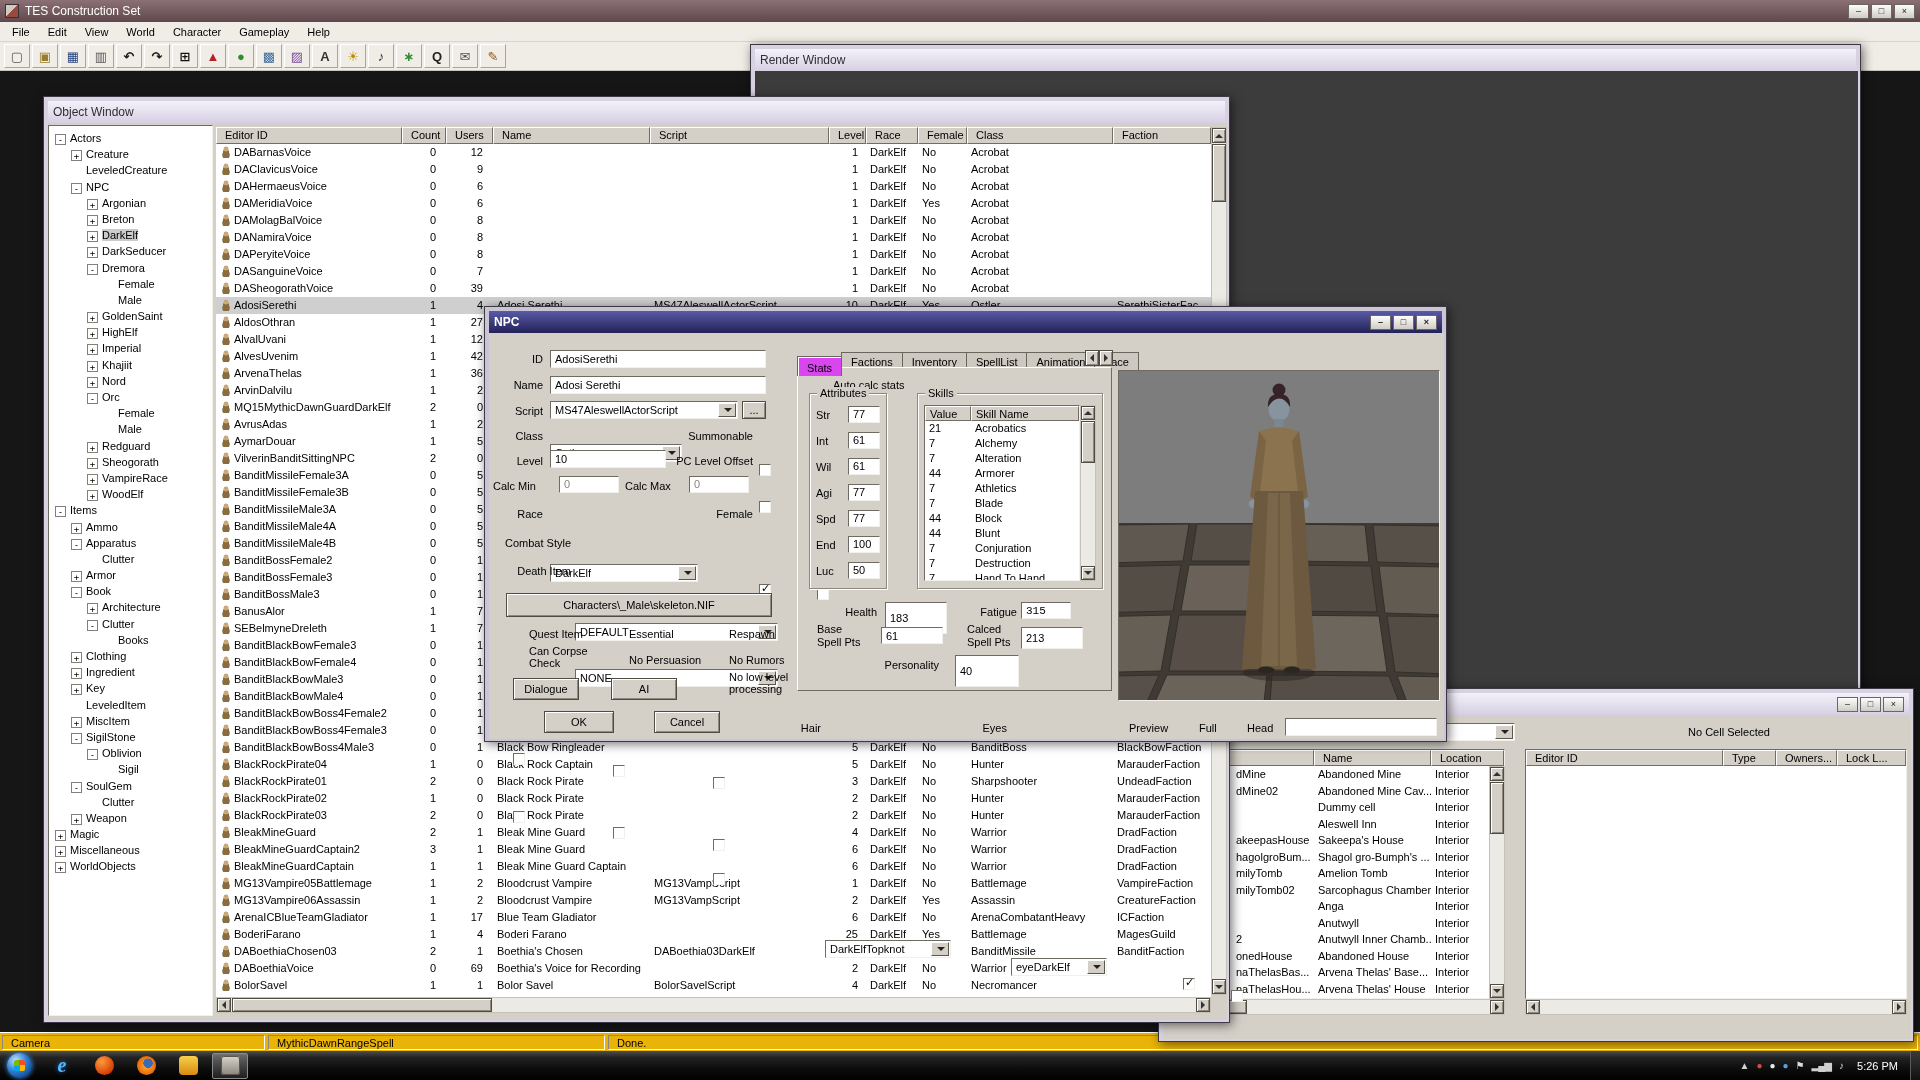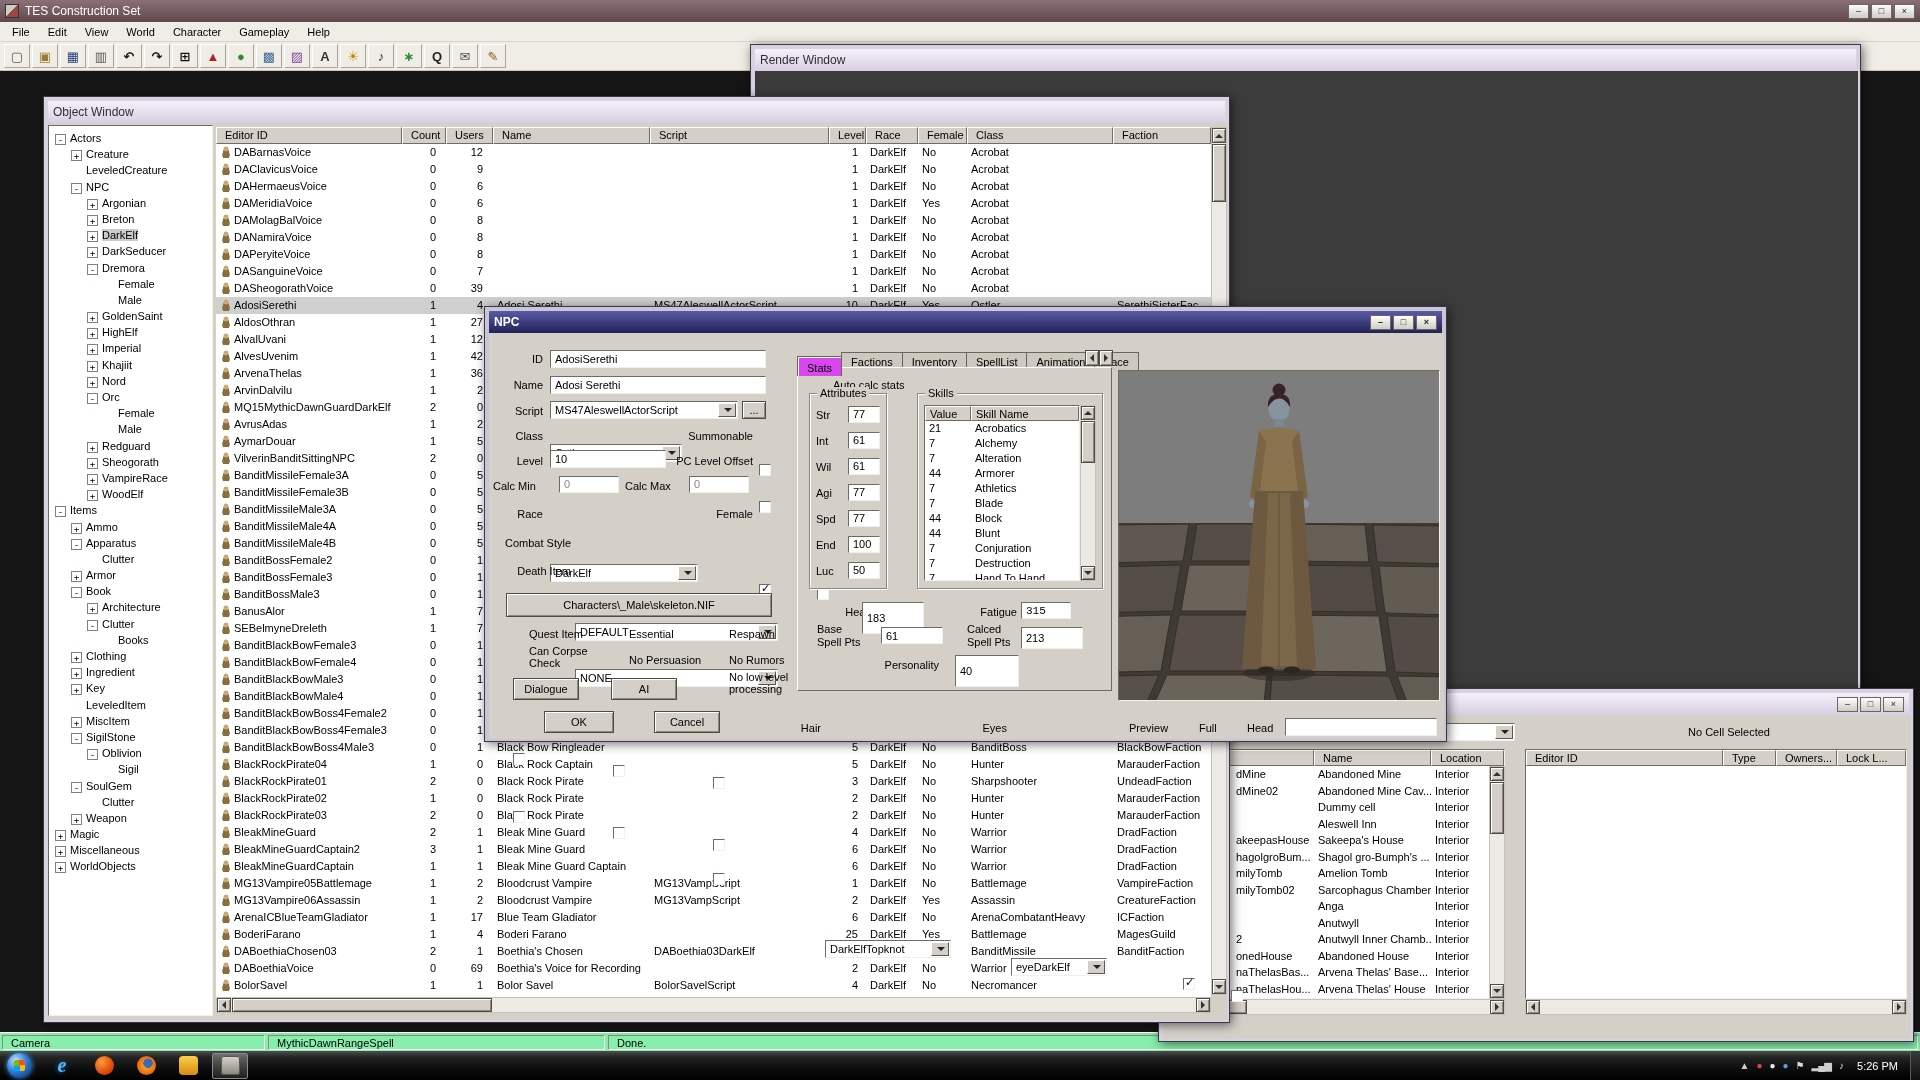--- a/index.html
+++ b/index.html
@@ -8,21 +8,21 @@
 
 #titlebar{position:absolute;left:0;top:0;width:1920px;height:22px;background:linear-gradient(#8b7176,#5f474c);display:flex;align-items:center;gap:6px;padding:0 5px;color:#fff;font-size:12px;z-index:2}
 #appicon{width:14px;height:14px;background:linear-gradient(135deg,#cfcbc3 50%,#984a40 50%);border:1px solid #333}
 #menubar{position:absolute;left:0;top:22px;width:1920px;height:20px;background:#f0ede7;border-bottom:1px solid #d8d4cb;display:flex;align-items:center;padding:0 3px;z-index:2}
 .mi{padding:3px 9px;cursor:default}
 #toolbar{position:absolute;left:0;top:42px;width:1920px;height:29px;background:#f0ede7;border-bottom:1px solid #c9c5bc;display:flex;align-items:center;padding:0 4px;gap:2px;z-index:2}
 .tbtn{width:26px;height:24px;background:#f0ede7;border:1px solid;border-color:#fff #a9a59c #a9a59c #fff;display:flex;align-items:center;justify-content:center}
 .tg{font-size:13px;line-height:1;font-weight:bold}
 #mdi{position:absolute;left:0;top:71px;width:1920px;height:961px;background:#161616;z-index:1}
 
-#statusbar{position:absolute;left:0;top:1032px;width:1920px;height:19px;background:#86efac;border-top:1px solid #fff;display:flex;gap:3px;padding:2px 2px 0;z-index:5}
+#statusbar{position:absolute;left:0;top:1032px;width:1920px;height:19px;background:#eab308;border-top:1px solid #fff;display:flex;gap:3px;padding:2px 2px 0;z-index:5}
 .sp{border:1px solid;border-color:#8d897f #fff #fff #8d897f;height:15px;padding:1px 8px;font-size:11px;line-height:12px;overflow:hidden;white-space:nowrap}
 
 .win{position:absolute;border:1px solid #3c3844;box-shadow:2px 2px 10px rgba(0,0,0,.55)}
 .win.inactivewin{background:#d7d1e1}
 .win.activewin{background:#c9c5d4}
 .tb{position:absolute;left:4px;top:4px;right:4px;height:22px;display:flex;align-items:center;gap:6px;padding:0 5px;font-size:12px}
 .tb.inactive{background:linear-gradient(#f4f1f9,#d6cfe3);color:#2e2e34}
 .tb.active{background:linear-gradient(#5a5aa6,#222258);color:#fff;font-weight:bold}
 .face{position:absolute;background:#d4d0c8}
 .wbtn{width:21px;height:15px;background:linear-gradient(#fdfdfd,#cfccc4);border:1px solid #6a6660;display:flex;align-items:center;justify-content:center;font-size:9px;color:#222;margin-left:2px}
@@ -1152,21 +1152,21 @@
         </div>
     </div>
     <div class="track" style="left:162px;top:11px;width:16px;height:176px">
       <div class="sbtn up" style="left:0;top:0;width:14px;height:14px"></div>
       <div class="thumb" style="left:0;top:15px;width:14px;height:42px"></div>
       <div class="sbtn down" style="left:0;bottom:0;width:14px;height:14px"></div>
     </div>
   </div>
 
   <div class="lbl rlbl" style="left:352px;top:299px;width:40px">Health</div>
-  <input class="fld abs" style="left: 377px; top: 295px; width: 62px; height: 32px;" value="183">
+  <input class="fld abs" style="left: 400px; top: 295px; width: 62px; height: 32px;" value="183">
   <div class="lbl rlbl" style="left:486px;top:299px;width:46px">Fatigue</div>
   <input class="fld abs" style="left: 536px; top: 295px; width: 50px; height: 17px; font-family: Liberation Mono, monospace;" value="315">
   <div class="lbl" style="left:332px;top:316px"><span>Base</span><br><span>Spell Pts</span></div>
   <input class="fld abs" style="left: 396px; top: 320px; width: 62px; height: 17px;" value="61">
   <div class="lbl" style="left:482px;top:316px"><span>Calced</span><br><span>Spell Pts</span></div>
   <input class="fld abs" style="left: 536px; top: 320px; width: 62px; height: 22px;" value="213">
   <div class="lbl rlbl" style="left:392px;top:352px;width:62px">Personality</div>
   <input class="fld abs" style="left: 470px; top: 348px; width: 64px; height: 32px;" value="40">
 
   <div class="abs" style="left:633px;top:63px;width:322px;height:331px;border:1px solid;border-color:#6f6b63 #f2f0ea #f2f0ea #6f6b63;overflow:hidden">

